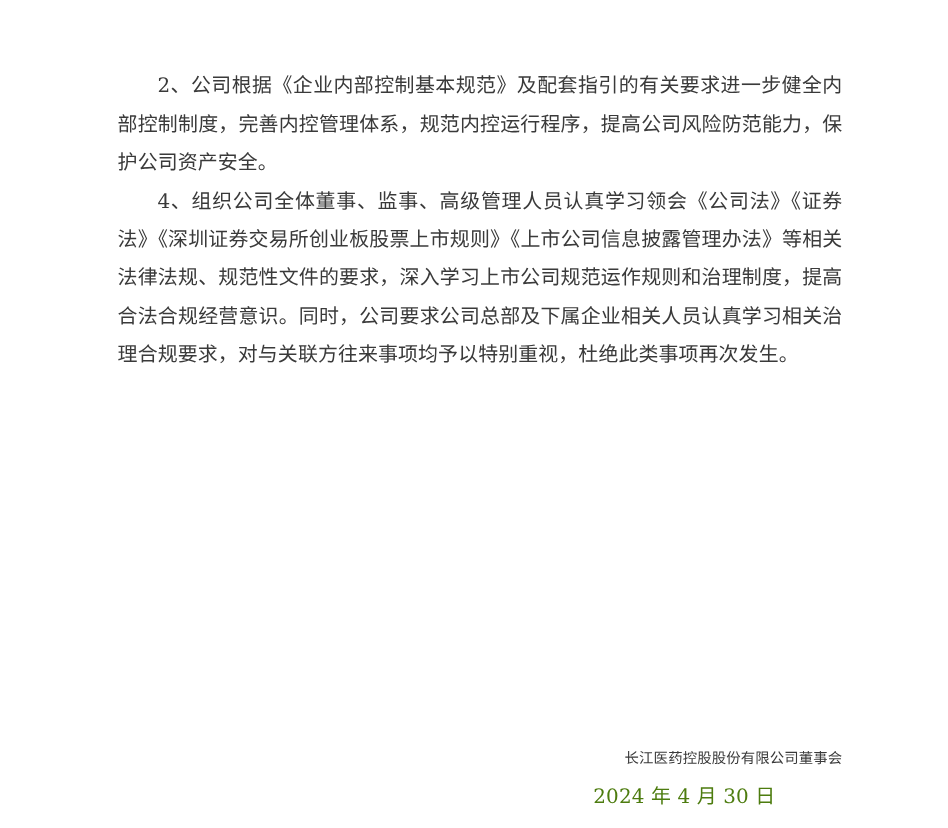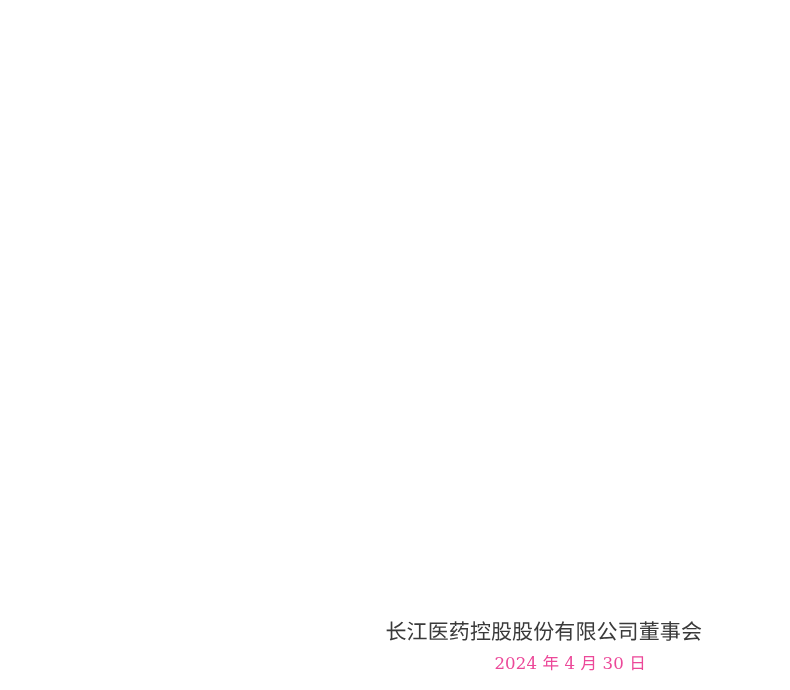--- a/index.html
+++ b/index.html
@@ -51,46 +51,48 @@
   .signature-block {
     position: absolute;
     left: 98px;
     top: 616px;
     width: 604px;
     text-align: right;
   }
 
   .sig-line {
     margin: 0;
-    font-size: 21px;
+    font-size: 12px;
     line-height: 32px;
     letter-spacing: 0.1px;
     color: #3a3a3a;
     white-space: nowrap;
   }
 
   .sig-date {
     margin: 0;
     font-size: 16.6px;
     line-height: 32px;
     letter-spacing: 0.1px;
-    color: #ec4899;
+    color: #4d7c0f;
     white-space: nowrap;
     padding-right: 56px;
   }
 </style>
 </head>
 <body>
 
 <div class="page">
 
   <div class="doc-body">
 
+    <p class="para">2、公司根据《企业内部控制基本规范》及配套指引的有关要求进一步健全内部控制制度，完善内控管理体系，规范内控运行程序，提高公司风险防范能力，保护公司资产安全。</p>
 
 
+    <p class="para">4、组织公司全体董事、监事、高级管理人员认真学习领会《公司法》《证券法》《深圳证券交易所创业板股票上市规则》《上市公司信息披露管理办法》等相关法律法规、规范性文件的要求，深入学习上市公司规范运作规则和治理制度，提高合法合规经营意识。同时，公司要求公司总部及下属企业相关人员认真学习相关治理合规要求，对与关联方往来事项均予以特别重视，杜绝此类事项再次发生。</p>
 
 
   </div>
 
   <div class="signature-block">
     <p class="sig-line">长江医药控股股份有限公司董事会</p>
     <p class="sig-date">2024 年 4 月 30 日</p>
   </div>
 
 </div>

